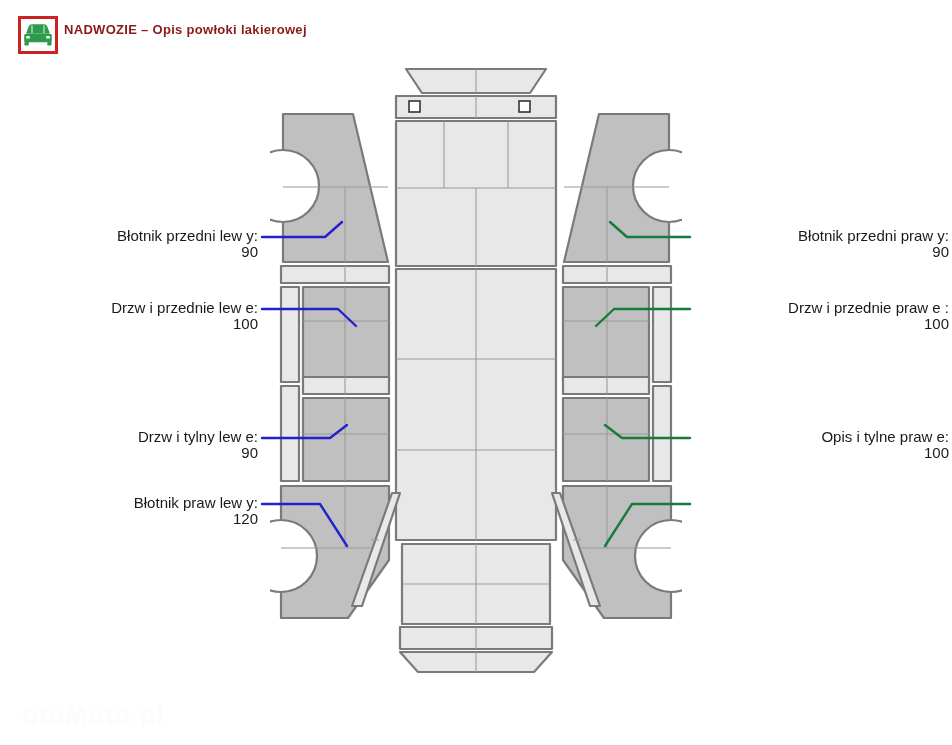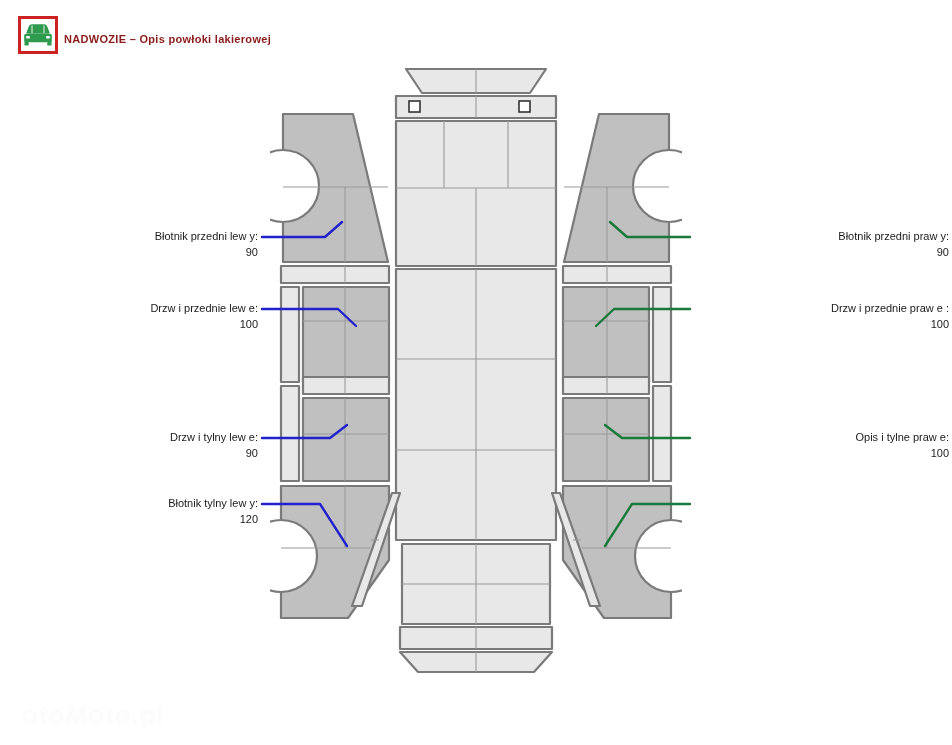--- a/index.html
+++ b/index.html
@@ -13,27 +13,27 @@
   #root{position:relative;width:952px;height:745px;}
 
   
   .header{position:absolute;left:0;top:0;width:952px;height:62px;}
   .hdr-icon{
     position:absolute;left:18px;top:16px;width:40px;height:38px;
     border:3px solid #cc2222;background:#ffffff;box-sizing:border-box;
     display:flex;align-items:center;justify-content:center;
   }
   .hdr-title{
-    position:absolute;left:64px;top:33px;
-    font-size:11px;font-weight:bold;color:#8b1a1a;
+    position:absolute;left:64px;top:22px;
+    font-size:13px;font-weight:bold;color:#8b1a1a;
     letter-spacing:0.3px;white-space:nowrap;
   }
 
   
-  .lbl{position:absolute;font-size:11px;color:#1a1a1a;white-space:nowrap;line-height:16px;}
+  .lbl{position:absolute;font-size:15px;color:#1a1a1a;white-space:nowrap;line-height:16px;}
   .lbl.left{text-align:right;}
   .lbl.right{text-align:right;}
   .lbl .val{display:block;}
 
   
   svg.diagram{position:absolute;left:0;top:0;width:952px;height:745px;}
 
   
   .watermark{
     position:absolute;left:22px;top:700px;
@@ -238,21 +238,21 @@
   </div>
   <div class="lbl left" style="left:0;top:300px;width:258px;">
     <span>Drzw i przednie lew e:</span>
     <span class="val">100</span>
   </div>
   <div class="lbl left" style="left:0;top:429px;width:258px;">
     <span>Drzw i tylny lew e:</span>
     <span class="val">90</span>
   </div>
   <div class="lbl left" style="left:0;top:495px;width:258px;">
-    <span>Błotnik tylny lew y:</span>
+    <span>Błotnik praw lew y:</span>
     <span class="val">120</span>
   </div>
 
   <div class="lbl right" style="left:699px;top:228px;width:250px;">
     <span>Błotnik przedni praw y:</span>
     <span class="val">90</span>
   </div>
   <div class="lbl right" style="left:699px;top:300px;width:250px;">
     <span>Drzw i przednie praw e :</span>
     <span class="val">100</span>

